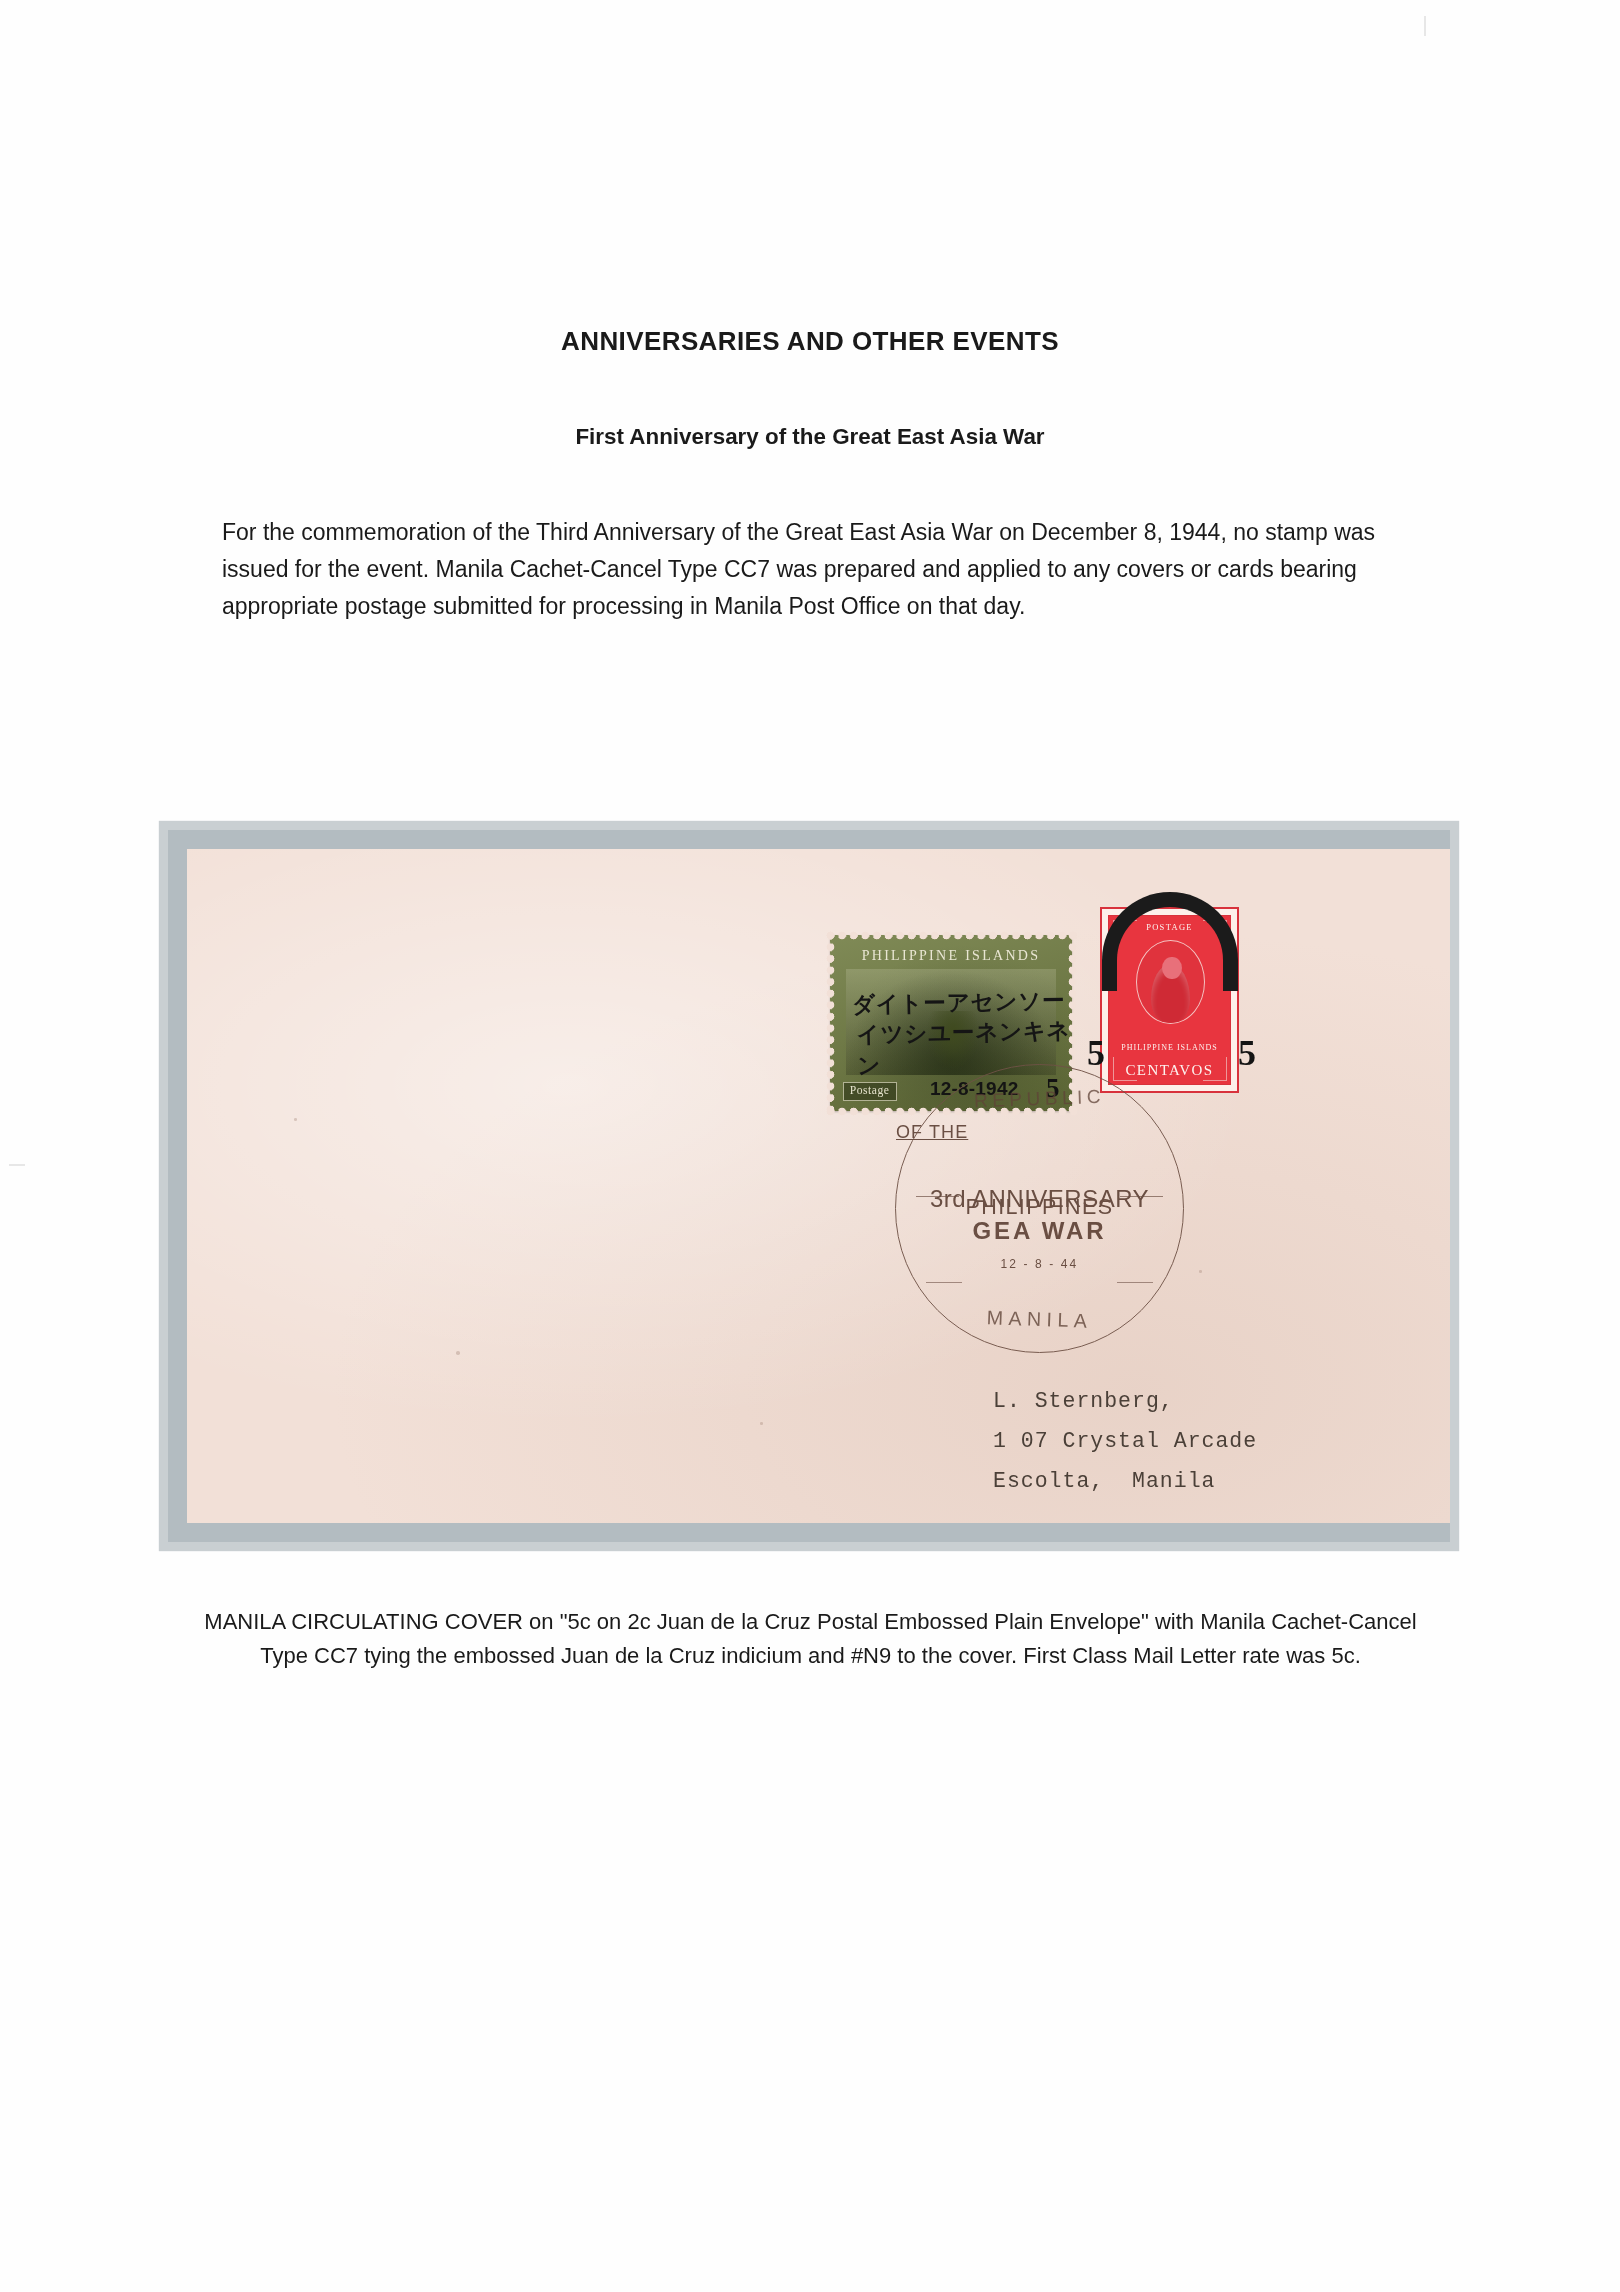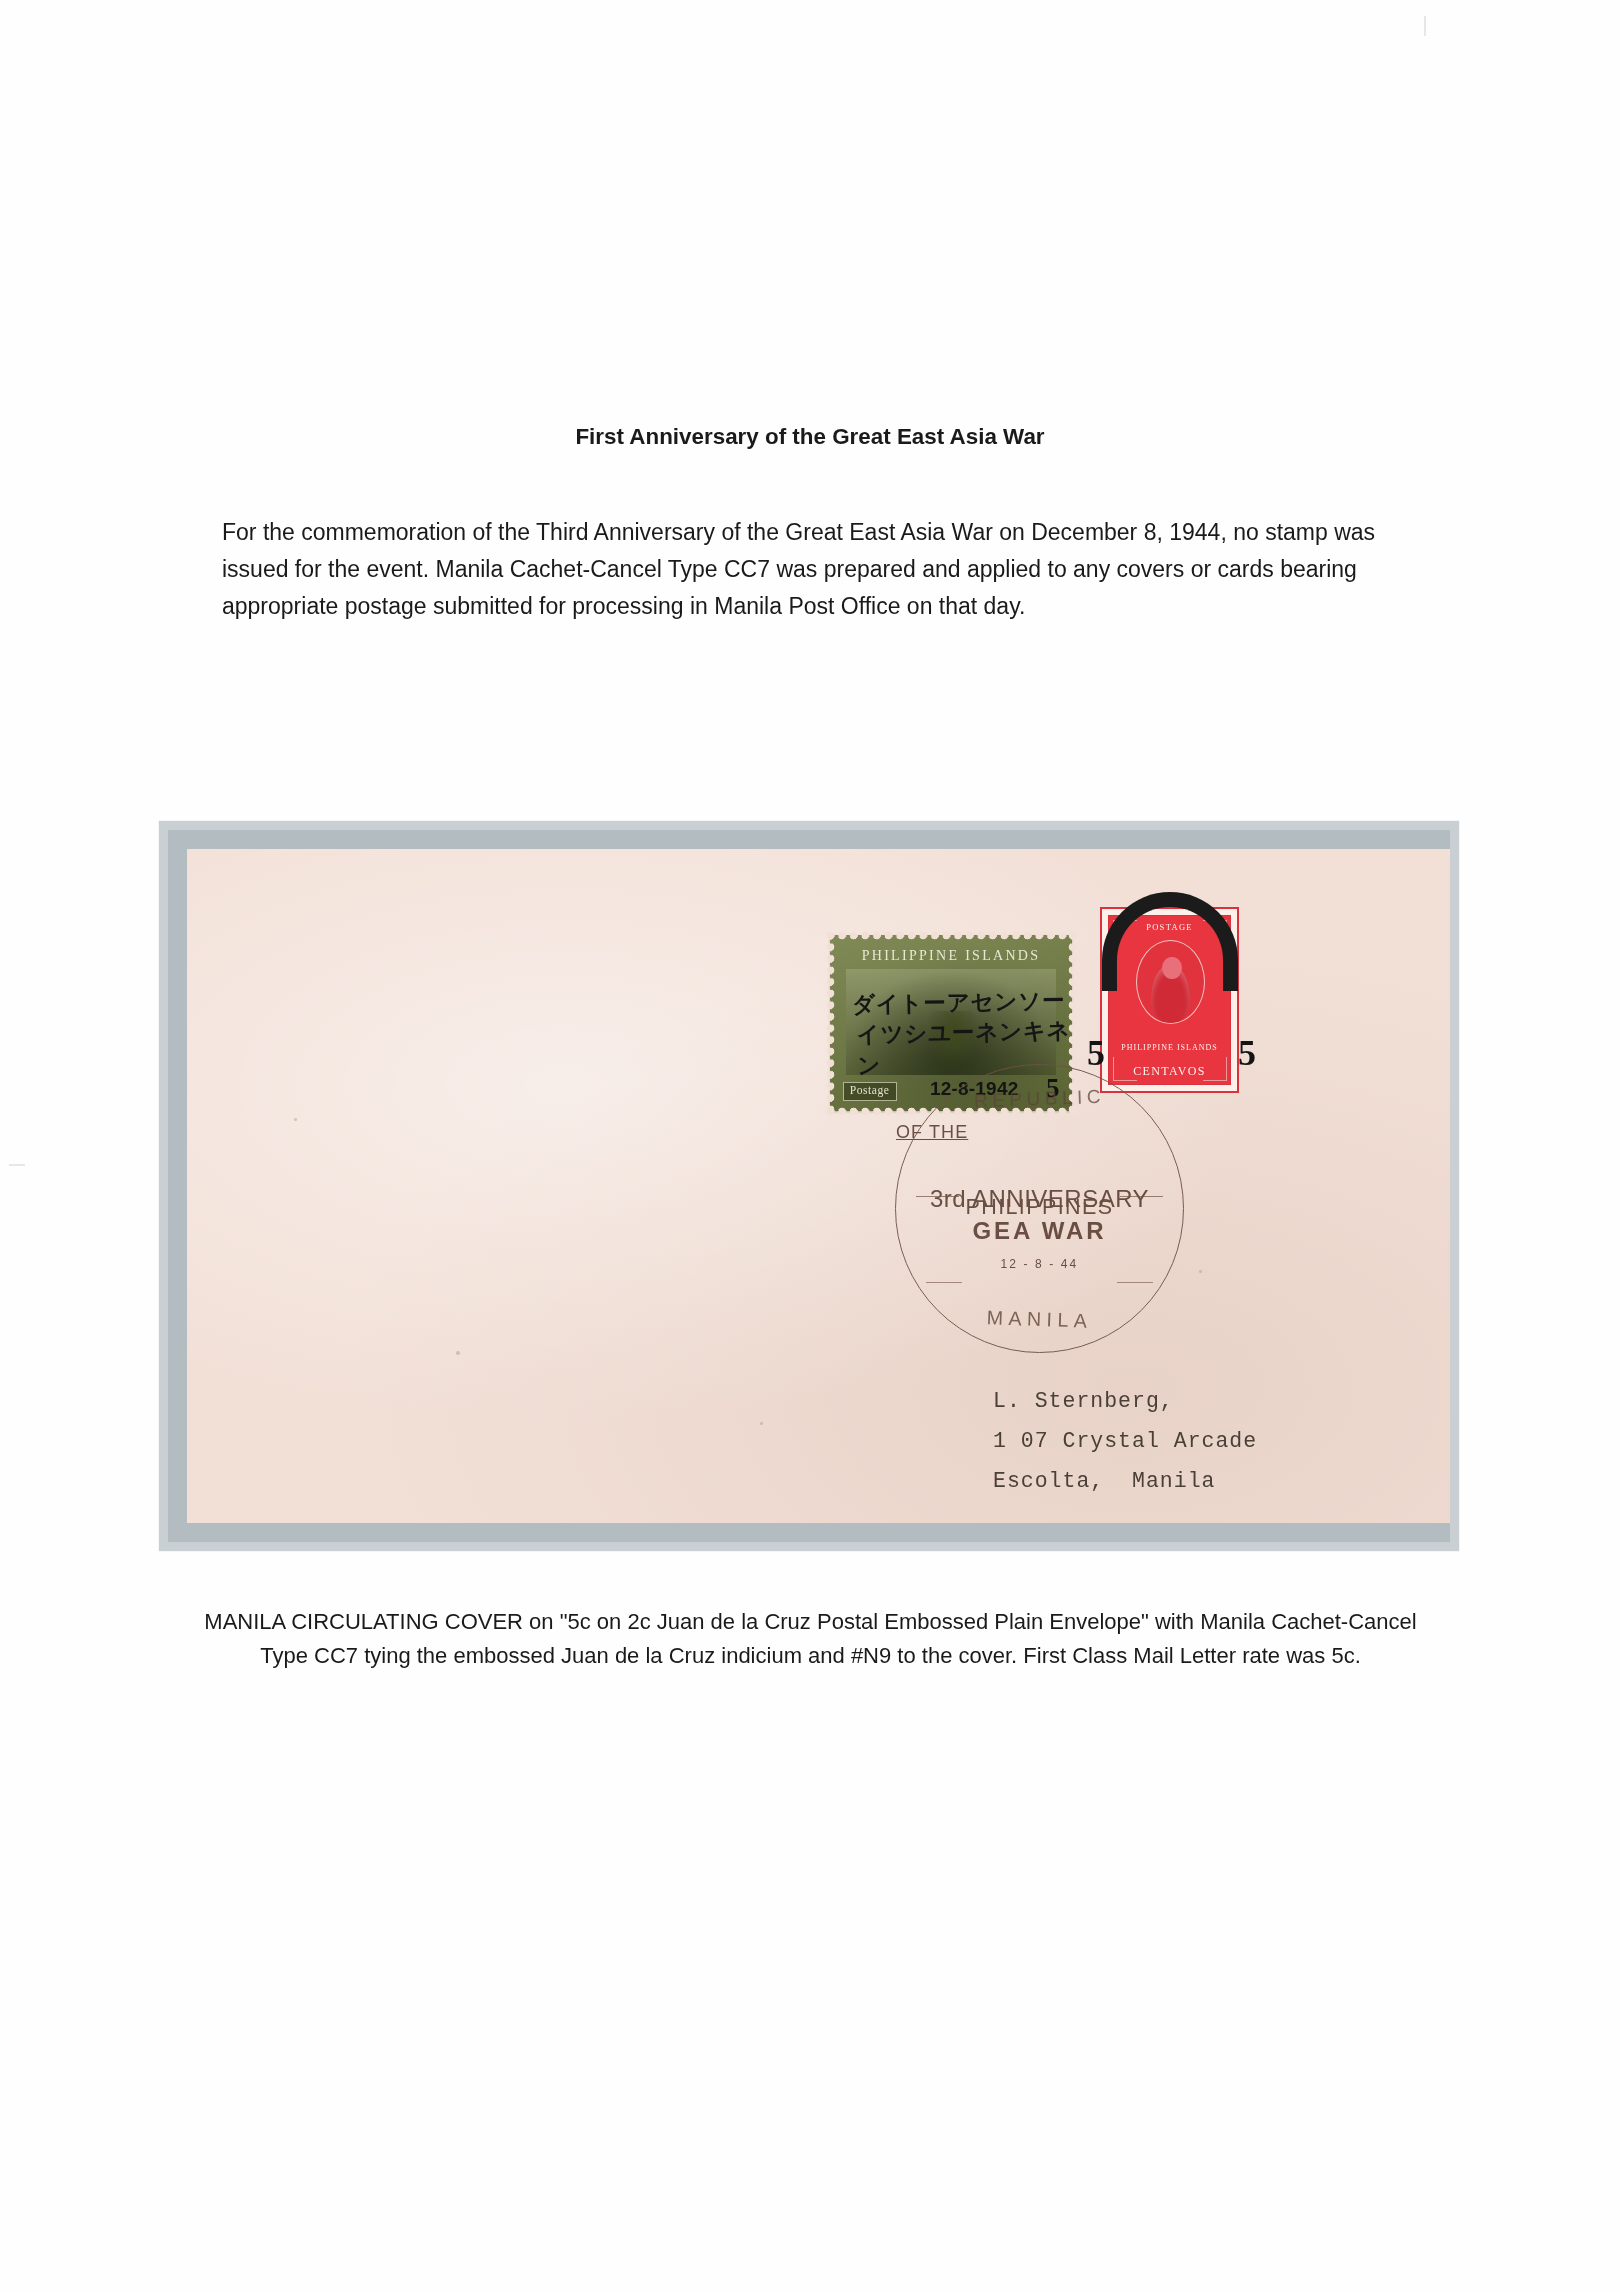--- a/index.html
+++ b/index.html
@@ -150,21 +150,21 @@
     font-size: 8px;
     letter-spacing: 1px;
     color: #fdf2ef;
     font-family: "Liberation Serif", serif;
   }
   .indicium .cent-label {
     position: absolute;
     left: 0; bottom: 14.3px;
     width: 100%;
     text-align: center;
-    font-size: 12px;
+    font-size: 15px;
     letter-spacing: 1.4px;
     color: #fdf2ef;
     font-family: "Liberation Serif", serif;
   }
   .indicium .corner-leaf {
     position: absolute;
     width: 23px; height: 23px;
     border-top: 1.8px solid #f0a9ab;
     border-left: 1.8px solid #f0a9ab;
     opacity: 0.85;
@@ -431,20 +431,21 @@
   .edge-mark {
     position: absolute;
     background: #e7e7e7;
   }
 </style>
 </head>
 <body>
 
 <div class="page">
 
+  <h1 class="main-title">ANNIVERSARIES AND OTHER EVENTS</h1>
   <h2 class="sub-title">First Anniversary of the Great East Asia War</h2>
 
   <p class="body-para">For the commemoration of the Third Anniversary of the Great East Asia War on December 8, 1944, no stamp was issued for the event.  Manila Cachet-Cancel Type CC7 was prepared and applied to any covers or cards bearing appropriate postage submitted for processing in Manila Post Office on that day.</p>
 
   <div class="cover-frame">
     <div class="cover-frame-inner">
       <div class="envelope">
 
         <span class="env-speck" style="left:269px;top:502px;width:3.6px;height:3.6px;"></span>
         <span class="env-speck" style="left:573px;top:573px;width:2.7px;height:2.7px;"></span>

